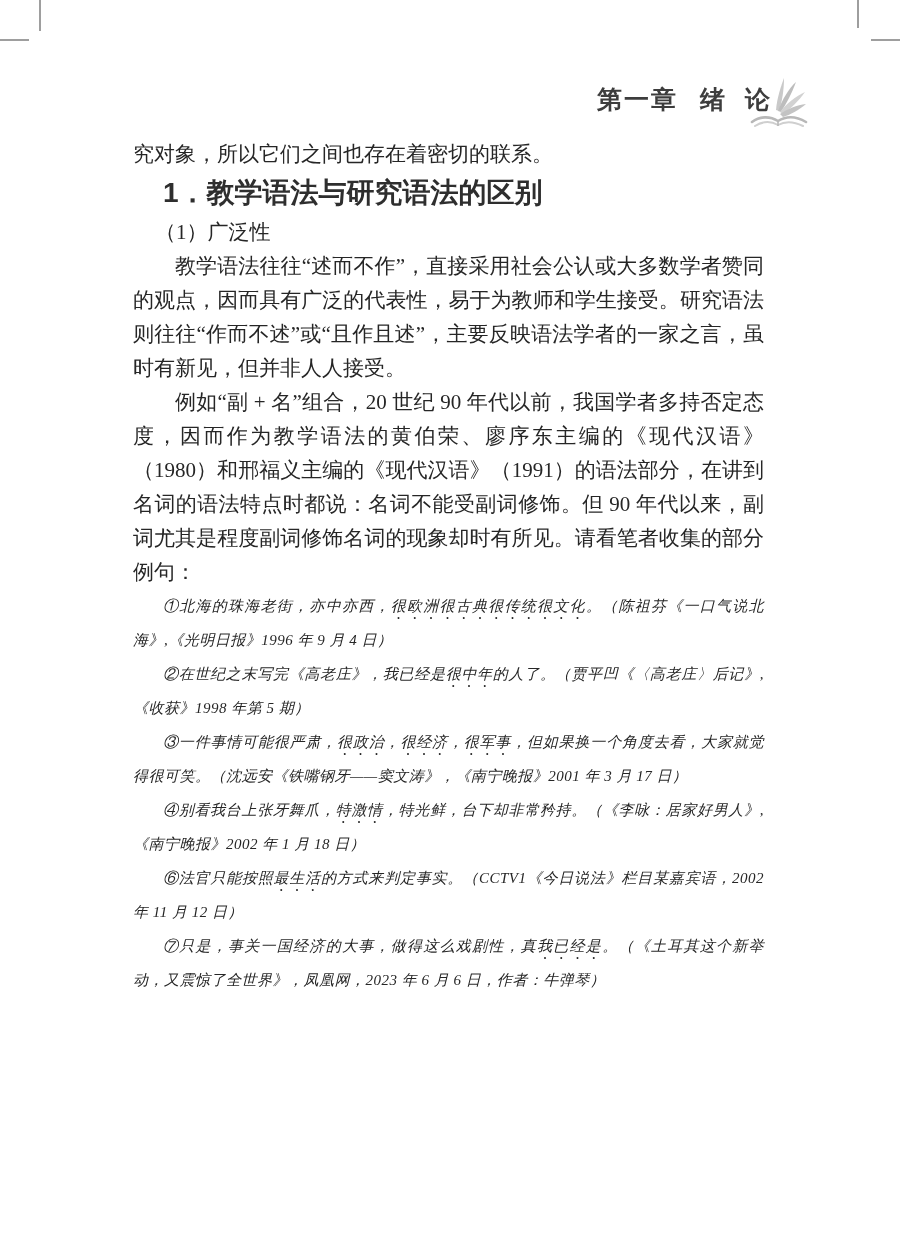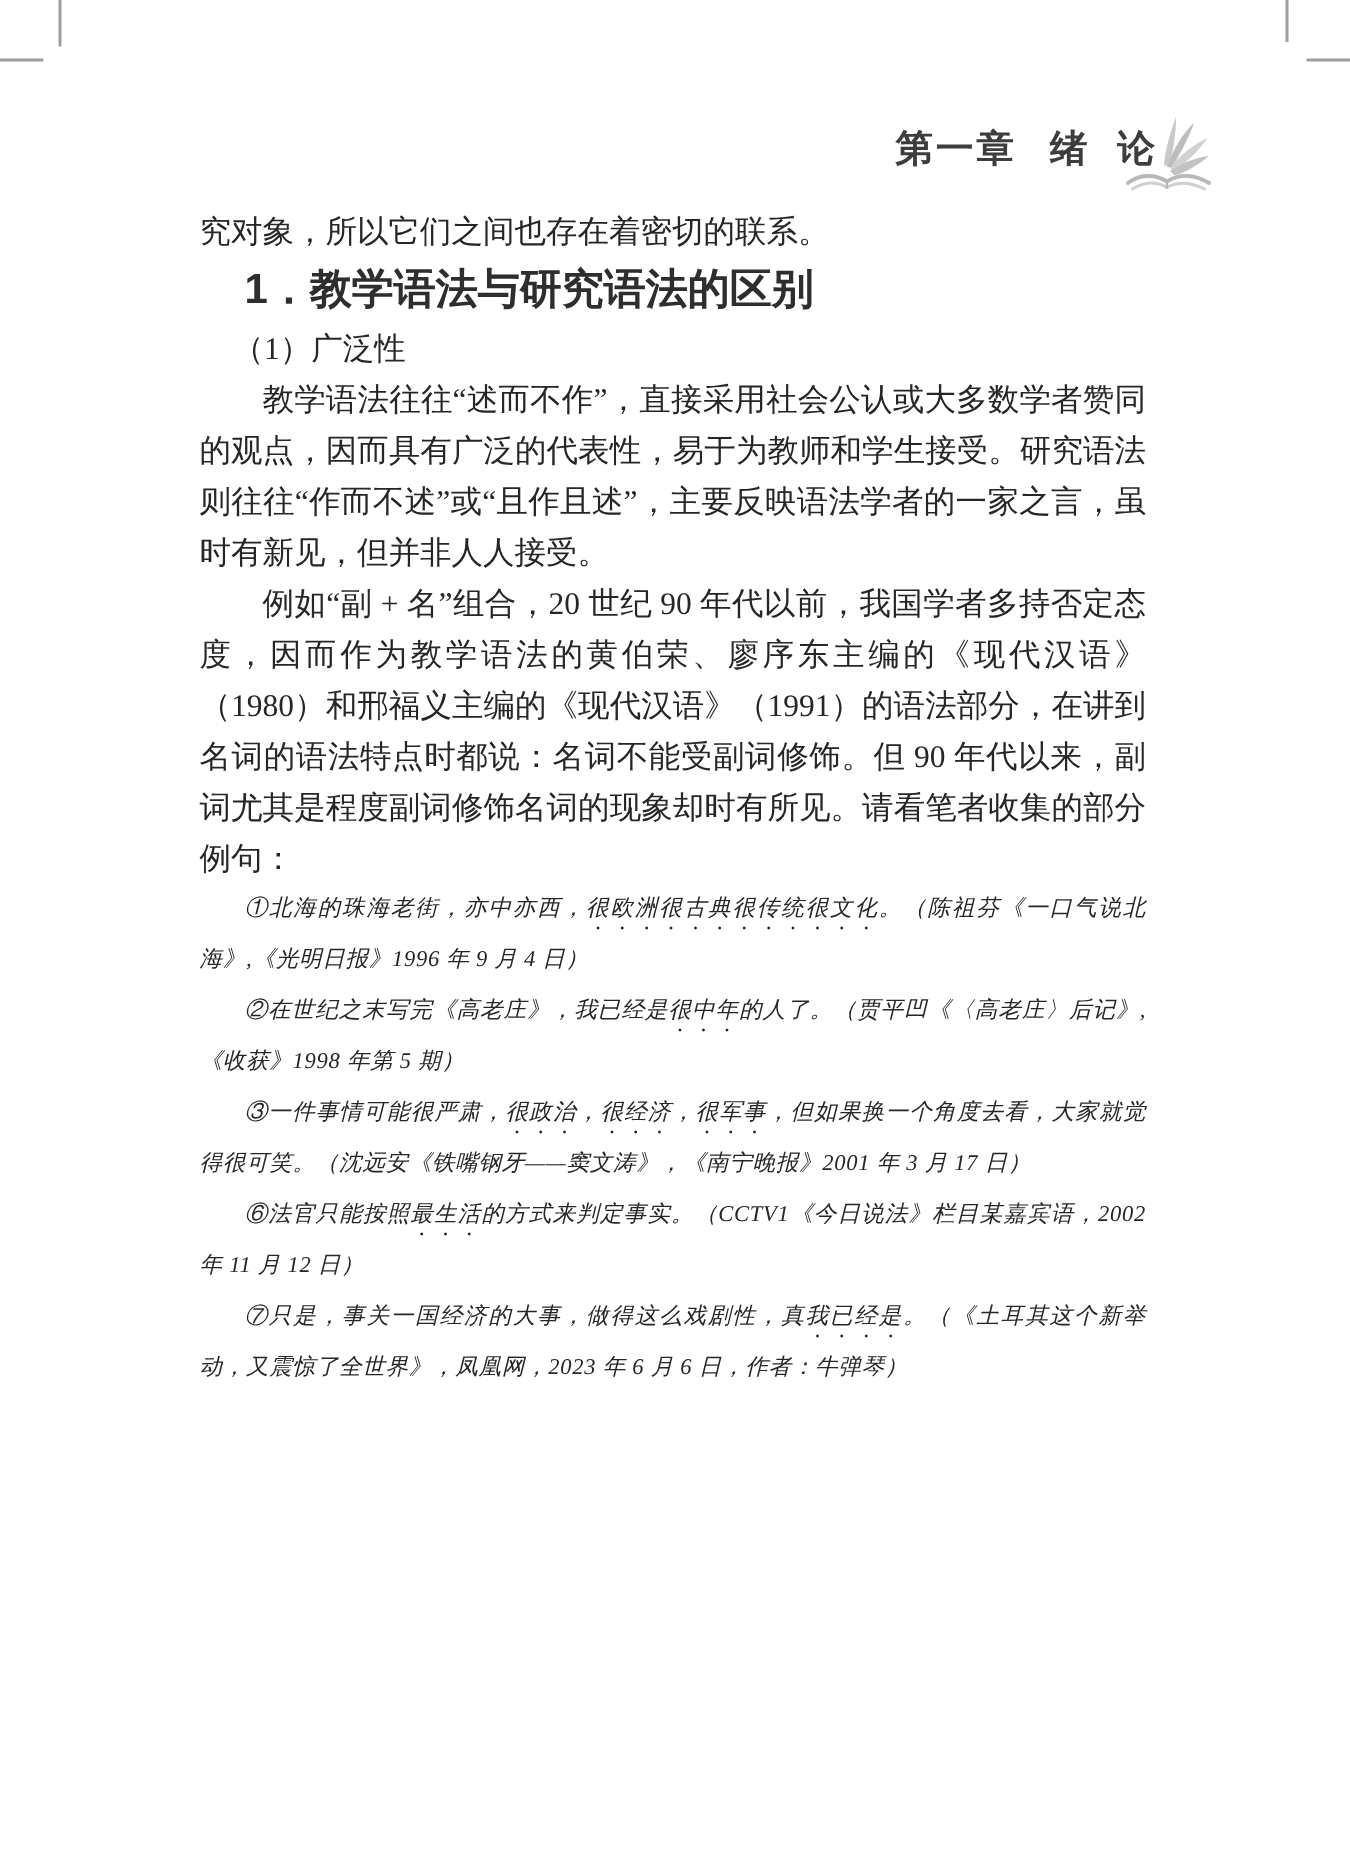--- a/index.html
+++ b/index.html
@@ -105,20 +105,21 @@
   <div class="content">
     <p class="continuation">究对象，所以它们之间也存在着密切的联系。</p>
     <p class="section-heading">1．教学语法与研究语法的区别</p>
     <p class="sub-heading">（1）广泛性</p>
     <p class="indent2">教学语法往往“述而不作”，直接采用社会公认或大多数学者赞同的观点，因而具有广泛的代表性，易于为教师和学生接受。研究语法则往往“作而不述”或“且作且述”，主要反映语法学者的一家之言，虽时有新见，但并非人人接受。</p>
     <p class="indent2">例如“副 + 名”组合，20 世纪 90 年代以前，我国学者多持否定态度，因而作为教学语法的黄伯荣、廖序东主编的《现代汉语》（1980）和邢福义主编的《现代汉语》（1991）的语法部分，在讲到名词的语法特点时都说：名词不能受副词修饰。但 90 年代以来，副词尤其是程度副词修饰名词的现象却时有所见。请看笔者收集的部分例句：</p>
     <div>
         <p class="indent2 example"><span>①北海的珠海老街，亦中亦西，</span><span class="em-dots">很欧洲很古典很传统很文化</span><span>。（陈祖芬《一口气说北海》,《光明日报》1996 年 9 月 4 日）</span></p>
         <p class="indent2 example"><span>②在世纪之末写完《高老庄》，我已经是</span><span class="em-dots">很中年</span><span>的人了。（贾平凹《〈高老庄〉后记》,《收获》1998 年第 5 期）</span></p>
         <p class="indent2 example"><span>③一件事情可能很严肃，</span><span class="em-dots">很政治</span><span>，</span><span class="em-dots">很经济</span><span>，</span><span class="em-dots">很军事</span><span>，但如果换一个角度去看，大家就觉得很可笑。（沈远安《铁嘴钢牙——窦文涛》，《南宁晚报》2001 年 3 月 17 日）</span></p>
+        <p class="indent2 example"><span>④别看我台上张牙舞爪，</span><span class="em-dots">特激情</span><span>，特光鲜，台下却非常矜持。（《李咏：居家好男人》,《南宁晚报》2002 年 1 月 18 日）</span></p>
         <p class="indent2 example"><span>⑥法官只能按照</span><span class="em-dots">最生活</span><span>的方式来判定事实。（CCTV1《今日说法》栏目某嘉宾语，2002 年 11 月 12 日）</span></p>
         <p class="indent2 example"><span>⑦只是，事关一国经济的大事，做得这么戏剧性，真</span><span class="em-dots">我已经是</span><span>。（《土耳其这个新举动，又震惊了全世界》，凤凰网，2023 年 6 月 6 日，作者：牛弹琴）</span></p>
       </div>
   </div>
 
   <div class="folio">· 005 ·</div>
 
 </div>
 
 </body></html>

